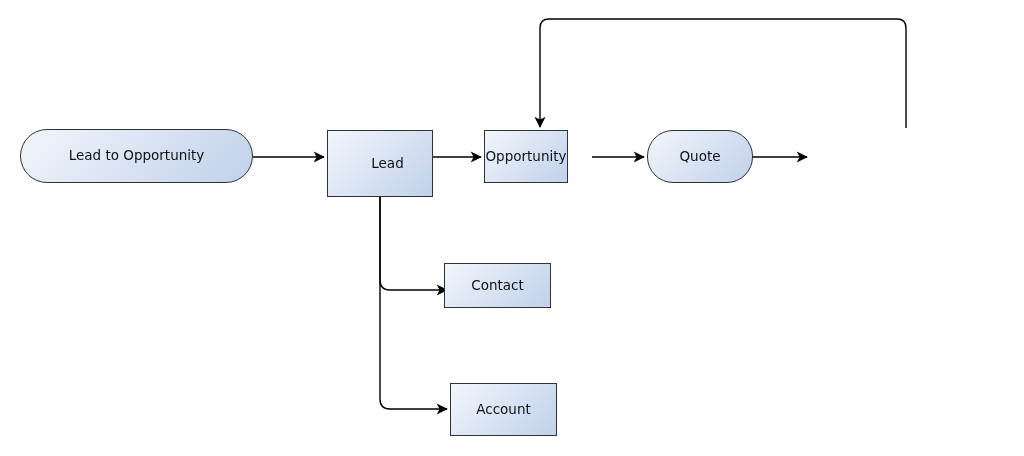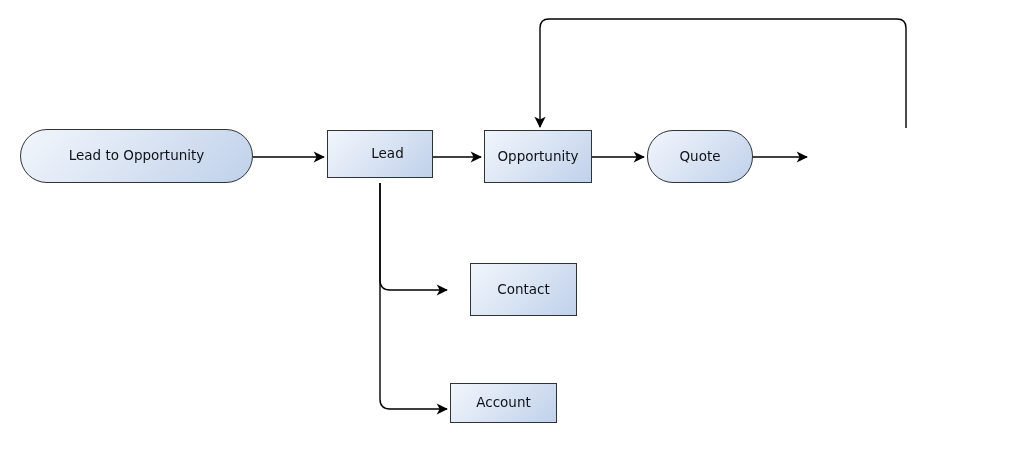--- a/index.html
+++ b/index.html
@@ -42,26 +42,26 @@
     background: linear-gradient(135deg, var(--node-fill-top) 0%, var(--node-fill-bottom) 100%);
     border: 1.3px solid var(--node-border);
     color: var(--text-color);
     font-size: 13.5px;
     line-height: 1;
     white-space: nowrap;
     text-align: center;
   }
   .node.terminator { border-radius: 28px; }
   #n-lead-to-opportunity { left: 20px;  top: 129px; width: 233px; height: 54px; }
-  #n-lead               { left: 327px; top: 130px; width: 106px; height: 48px; padding-left: 15px; }
-  #n-opportunity        { left: 484px; top: 130px; width: 108px; height: 53px; }
+  #n-lead               { left: 327px; top: 130px; width: 106px; height: 67px; padding-left: 15px; }
+  #n-opportunity        { left: 484px; top: 130px; width: 84px; height: 53px; }
   #n-quote              { left: 647px; top: 130px; width: 106px; height: 53px; border-radius: 26px; }
   #n-close-opportunity  { left: 810px; top: 128px; width: 193px; height: 55px; }
-  #n-contact            { left: 470px; top: 263px; width: 107px; height: 53px; }
-  #n-account            { left: 450px; top: 383px; width: 107px; height: 40px; }
+  #n-contact            { left: 444px; top: 263px; width: 107px; height: 45px; }
+  #n-account            { left: 450px; top: 383px; width: 107px; height: 53px; }
 </style>
 </head>
 <body>
 
 <div class="canvas">
 
   <svg class="edges-layer" width="1024" height="456" viewBox="0 0 1024 456" xmlns="http://www.w3.org/2000/svg">
     <defs>
       <marker id="arrow" viewBox="0 0 10 10" refX="9.2" refY="5" markerWidth="10" markerHeight="8" orient="auto-start-reverse">
         <path class="arrow-head" d="M 0 0 L 10 5 L 0 10 L 2.6 5 Z"></path>

